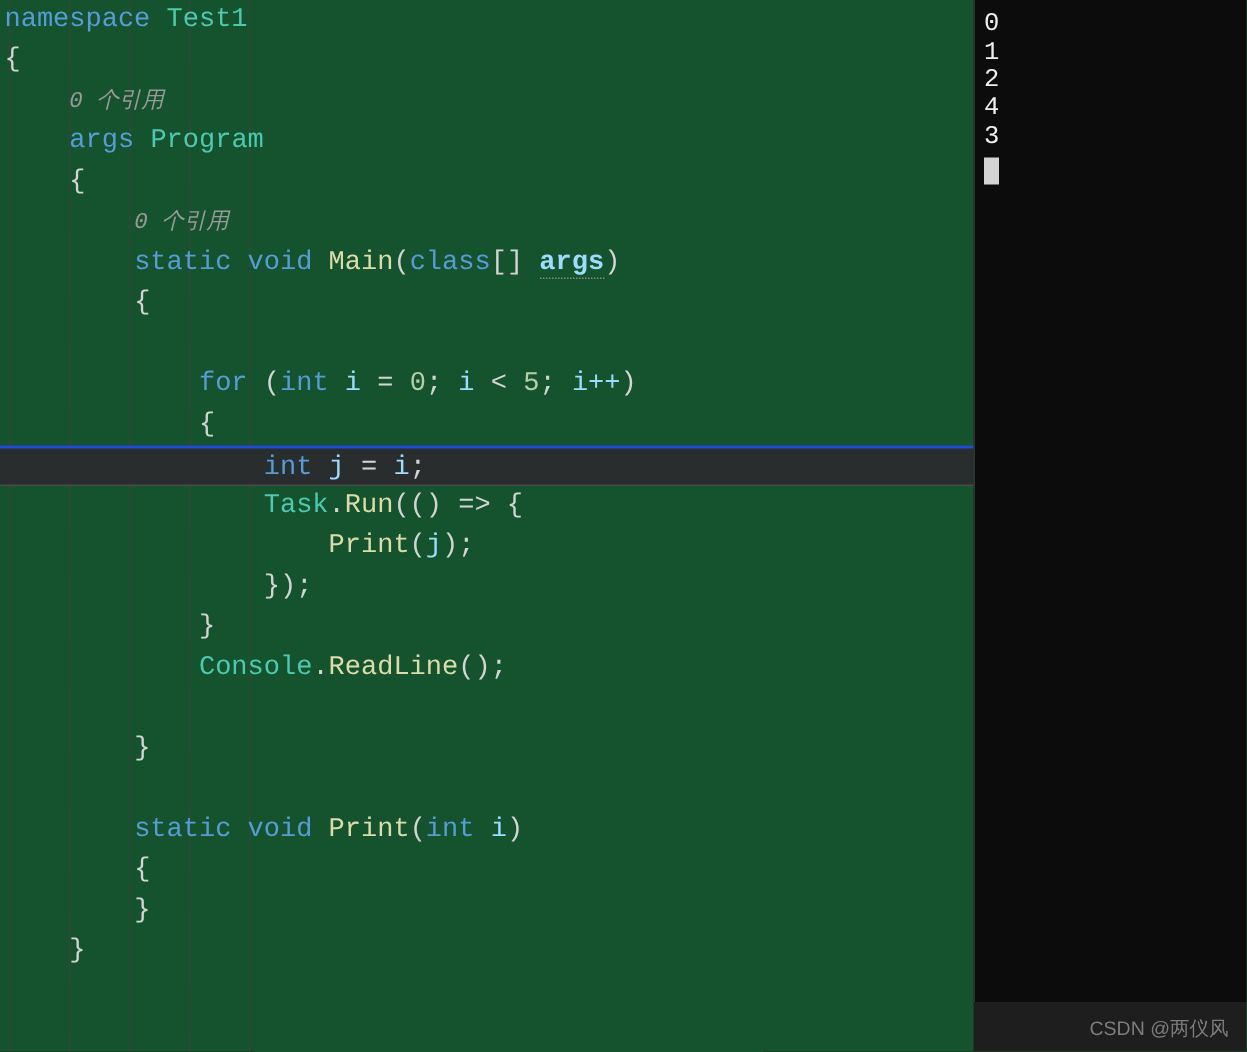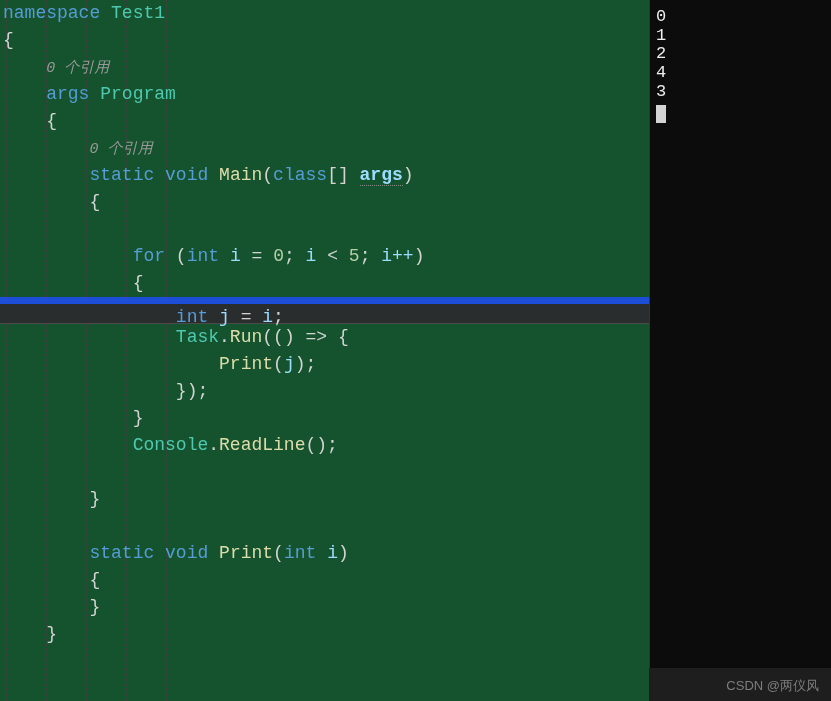--- a/index.html
+++ b/index.html
@@ -46,21 +46,21 @@
     }
     .code-line {
       height: 27px;
       line-height: 27px;
       white-space: pre;
       position: relative;
       padding-left: 3px;
     }
     .code-line.highlighted {
       background: #2a2d2e;
-      border-top: 7px solid #1d4ed8;
+      border-top: 2px solid #1d4ed8;
       border-bottom: 1px solid #4a4a4a;
     }
     .guide {
       position: absolute;
       top: 0;
       width: 0;
       height: 701px;
       border-left: 1px dashed #404040;
       z-index: 0;
     }

